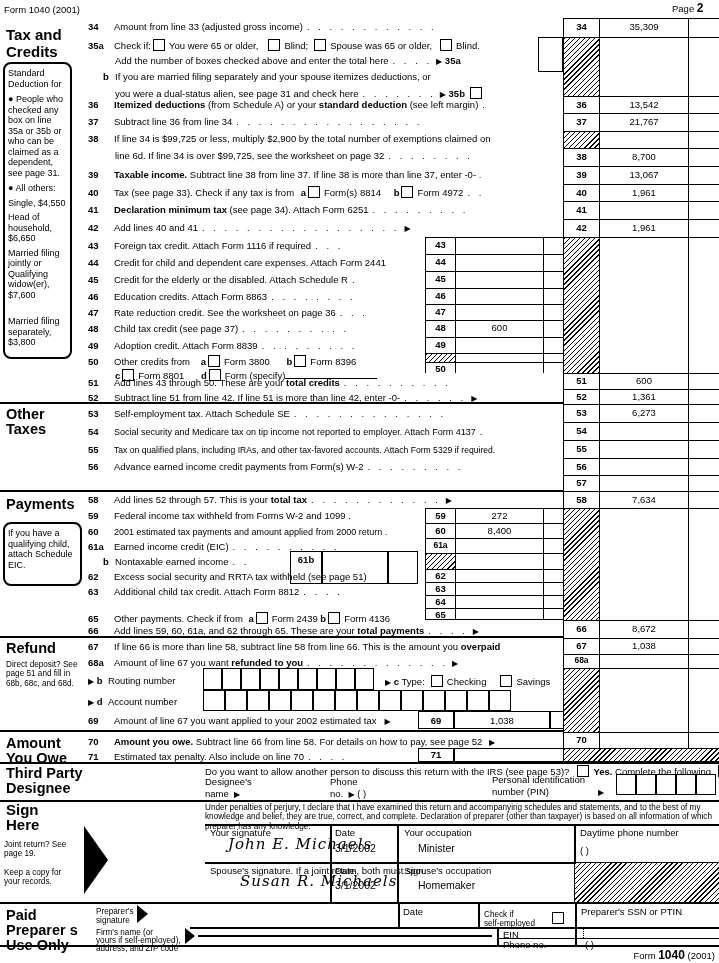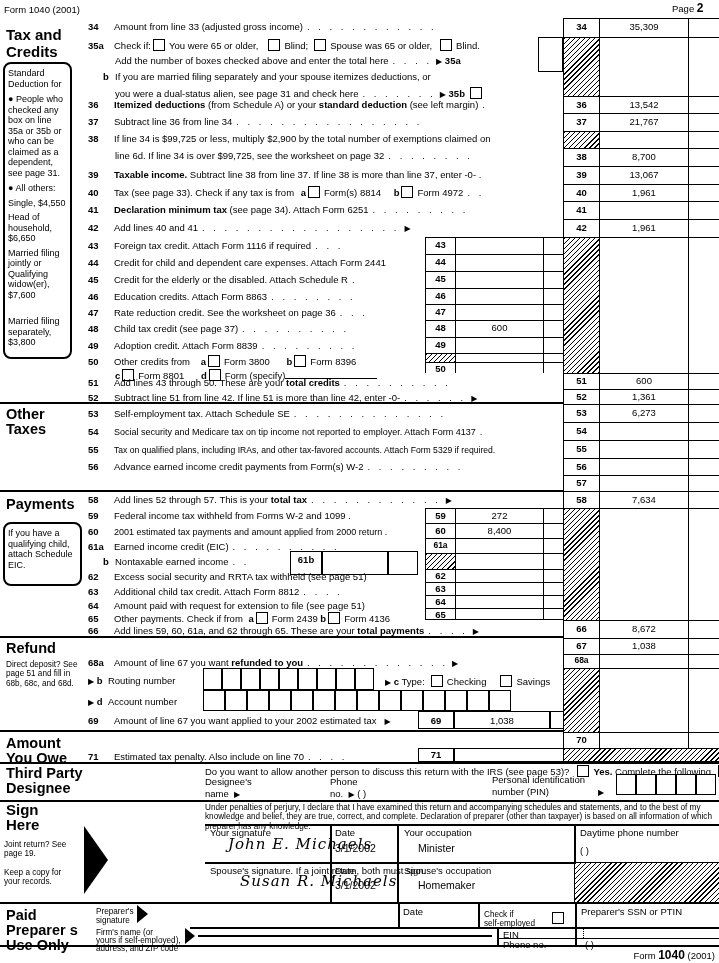--- a/index.html
+++ b/index.html
@@ -109,31 +109,31 @@
   <div class="t" style="left:88px;top:426px"><span class="ln">54</span><span style="font-size:9px">Social security and Medicare tax on tip income not reported to employer. Attach Form 4137</span><span class="dots">.</span></div>
   <div class="t" style="left:88px;top:444px"><span class="ln">55</span><span style="font-size:8.6px">Tax on qualified plans, including IRAs, and other tax-favored accounts. Attach Form 5329 if required.</span></div>
   <div class="t" style="left:88px;top:461px"><span class="ln">56</span><span>Advance earned income credit payments from Form(s) W-2</span><span class="dots">. . . . . . . . .</span></div>
   <div class="t" style="left:88px;top:494px"><span class="ln">58</span><span>Add lines 52 through 57. This is your </span><span class="b">total tax</span><span class="dots">. . . . . . . . . . . .</span><span class="arr" style="padding-left:5px">▶</span></div>
 
   <div class="t" style="left:88px;top:510px"><span class="ln">59</span><span>Federal income tax withheld from Forms W-2 and 1099 .</span></div>
   <div class="t" style="left:88px;top:526px"><span class="ln">60</span><span style="font-size:9px">2001 estimated tax payments and amount applied from 2000 return .</span></div>
   <div class="t" style="left:88px;top:541px"><span class="ln">61a</span><span>Earned income credit (EIC)</span><span class="dots">. . . . . . . . . .</span></div>
   <div class="t" style="left:103px;top:556px"><span class="b" style="display:inline-block;width:12px">b</span><span>Nontaxable earned income</span><span class="dots">. .</span></div>
 
-  <div class="boxrow" style="left:290px;top:551px;height:24px">
+  <div class="boxrow" style="left:290px;top:551px;height:33px">
     <div class="b" style="width:32px;text-align:center;padding-top:2px">61b</div>
     <div style="width:66px"></div>
     <div style="width:30px"></div>
   </div>
   <div class="t" style="left:88px;top:571px"><span class="ln">62</span><span>Excess social security and RRTA tax withheld (see page 51)</span></div>
   <div class="t" style="left:88px;top:586px"><span class="ln">63</span><span>Additional child tax credit. Attach Form 8812</span><span class="dots">. . . .</span></div>
-  <div class="t" style="left:88px;top:600px"><span class="ln">64</span><span>Amount paid with request for extension to file (see page 51)</span></div>
   <div class="t" style="left:88px;top:612px"><span class="ln">65</span><span>Other payments. Check if from</span> <span class="b" style="padding-left:3px">a</span><span class="cb"></span><span>Form 2439</span> <span class="b">b</span><span class="cb"></span><span>Form 4136</span></div>
   <div class="t" style="left:88px;top:625px"><span class="ln">66</span><span>Add lines 59, 60, 61a, and 62 through 65. These are your </span><span class="b">total payments</span><span class="dots">. . . .</span><span class="arr" style="padding-left:5px">▶</span></div>
 
+  <div class="t" style="left:88px;top:641px"><span class="ln">67</span><span>If line 66 is more than line 58, subtract line 58 from line 66. This is the amount you </span><span class="b">overpaid</span></div>
   <div class="t" style="left:88px;top:657px"><span class="ln">68a</span><span>Amount of line 67 you want </span><span class="b">refunded to you</span><span class="dots">. . . . . . . . . . . . .</span><span class="arr" style="padding-left:4px">▶</span></div>
 
   <div class="t" style="left:88px;top:675px"><span class="arr">▶</span> <span class="b">b</span>&nbsp;&nbsp;<span>Routing number</span></div>
   <div class="boxrow" style="left:203px;top:668px;height:22px">
     <div style="width:19px"></div>
       <div style="width:19px"></div>
       <div style="width:19px"></div>
       <div style="width:19px"></div>
       <div style="width:19px"></div>
       <div style="width:19px"></div>
@@ -161,20 +161,21 @@
       <div style="width:22px"></div>
   </div>
 
   <div class="t" style="left:88px;top:715px"><span class="ln">69</span><span>Amount of line 67 you want applied to your 2002 estimated tax</span><span class="arr" style="padding-left:8px">▶</span></div>
   <div class="boxrow" style="left:418px;top:711px;height:18px">
     <div class="b" style="width:36px;text-align:center;padding-top:3px">69</div>
     <div style="width:96px;text-align:center;padding-top:3px">1,038</div>
     <div style="width:22px"></div>
   </div>
 
+  <div class="t" style="left:88px;top:736px"><span class="ln">70</span><span class="b">Amount you owe.</span><span> Subtract line 66 from line 58. For details on how to pay, see page 52</span> <span class="arr" style="padding-left:4px">▶</span></div>
   <div class="t" style="left:88px;top:751px"><span class="ln">71</span><span>Estimated tax penalty. Also include on line 70</span><span class="dots">. . . .</span></div>
   <div class="boxrow" style="left:418px;top:748px;height:14px">
     <div class="b" style="width:36px;text-align:center">71</div>
     <div style="width:118px"></div>
   </div>
 
   <div class="irow" style="top:237px;height:17px">
       <div class="inum">43</div>
       <div class="iamt"></div>
       <div class="icent"></div>

